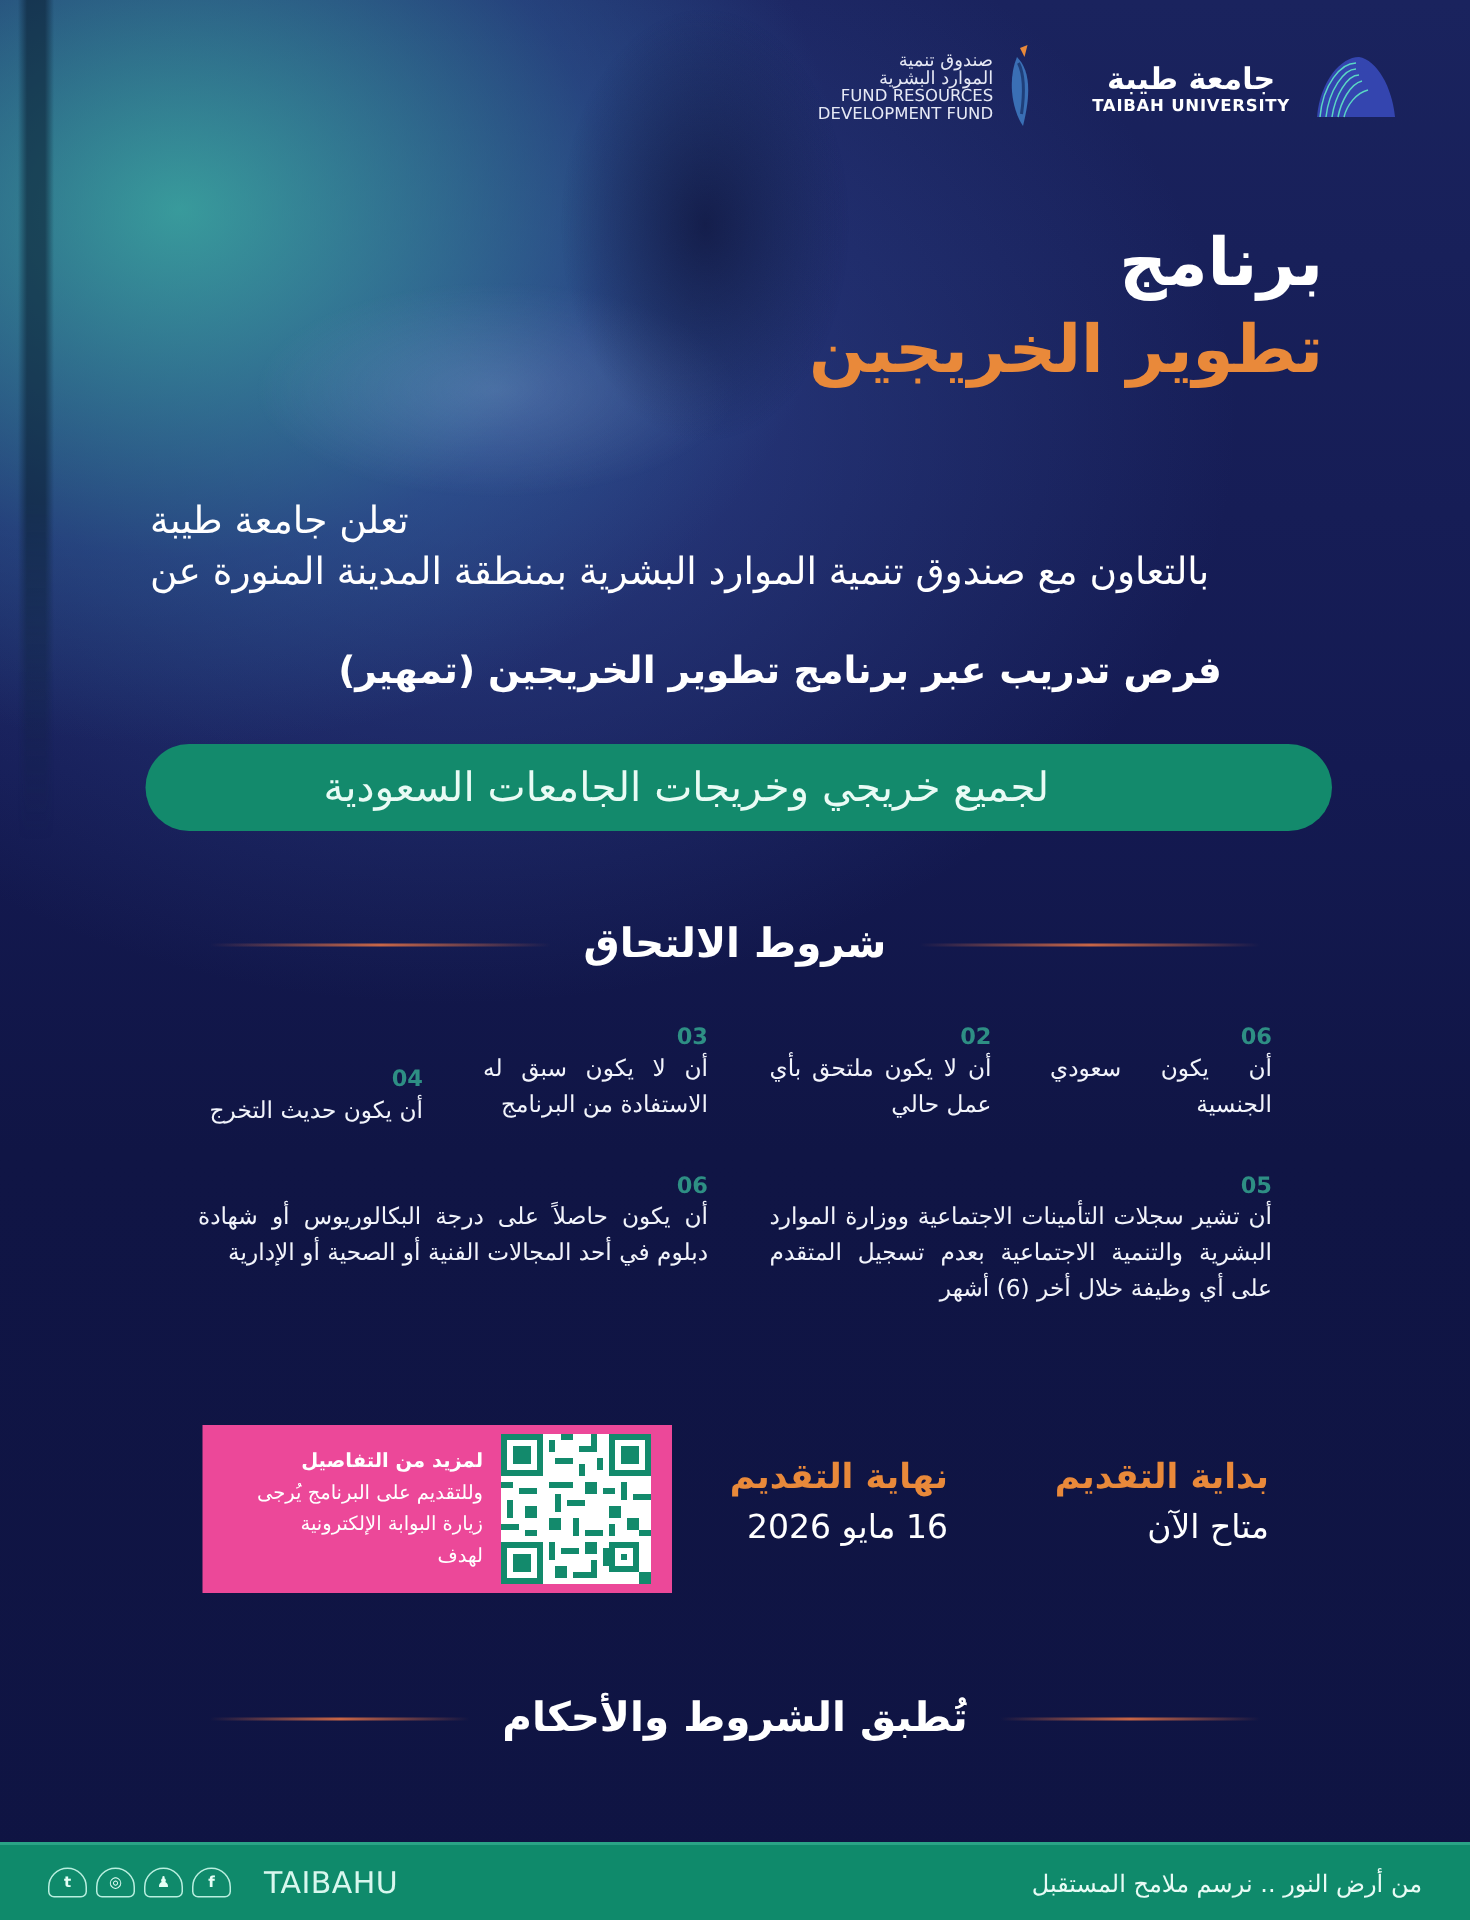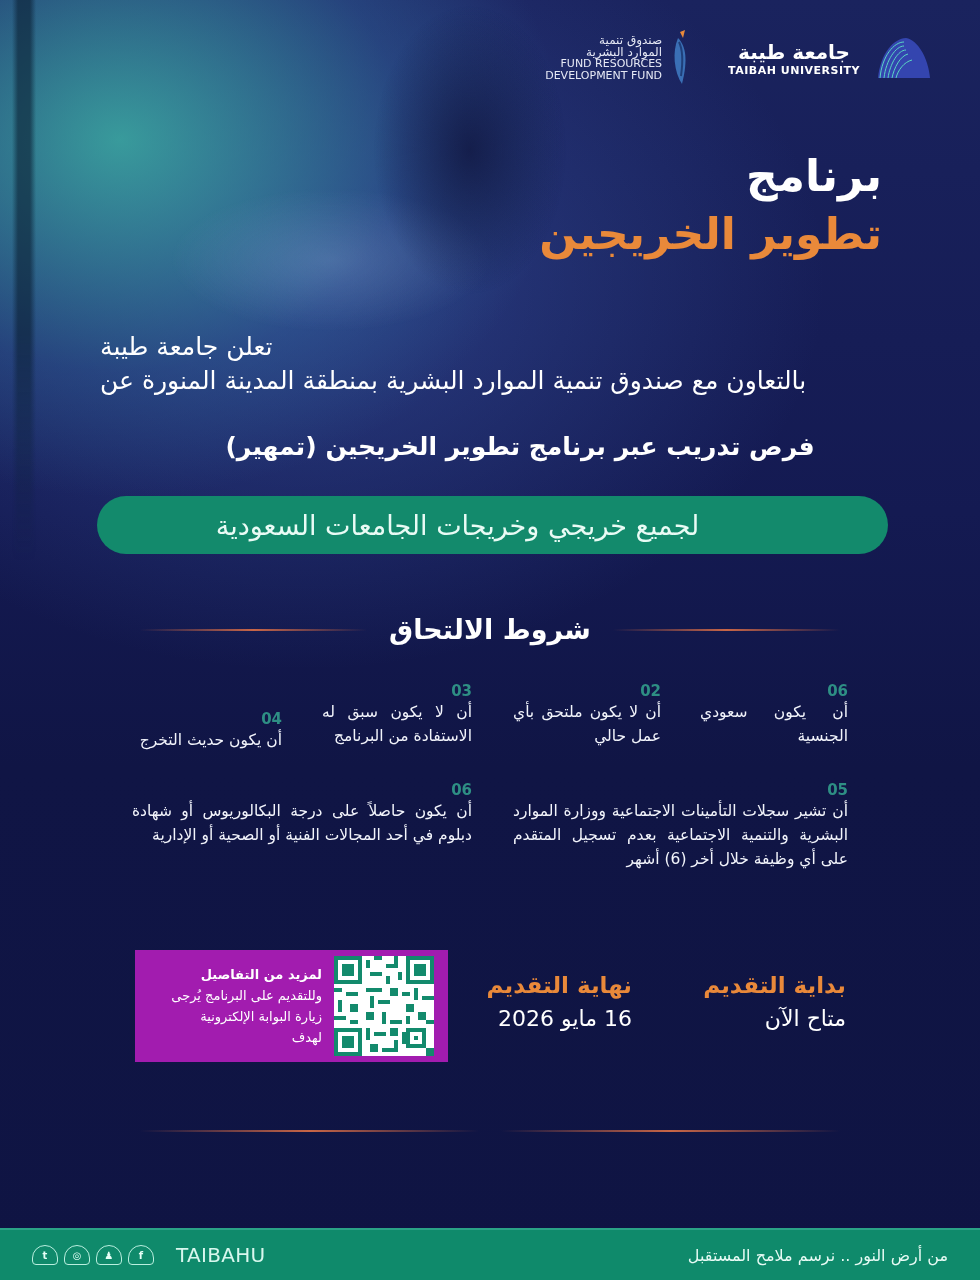--- a/index.html
+++ b/index.html
@@ -54,21 +54,21 @@
   .section-heading .label { font-size: 27px; font-weight: bold; white-space: nowrap; }
   .cond { position: absolute; direction: rtl; text-align: justify; }
   .cond .num { display: block; font-size: 15px; font-weight: bold; color: #2e8f84; line-height: 18px; }
   .cond .txt { display: block; font-size: 15.5px; line-height: 24px; color: #f2f4fb; }
   .date-block { position: absolute; direction: rtl; text-align: right; }
   .date-block .lbl { font-size: 23px; font-weight: bold; color: #e9893a; display: block; }
   .date-block .val { font-size: 22px; color: #fff; display: block; margin-top: 8px; }
 
   .qr-card {
     position: absolute; left: 135px; top: 950px; width: 313px; height: 112px;
-    background: #a21caf; display: flex; align-items: center; gap: 12px; padding: 0 14px 0 20px;
+    background: #ec4899; display: flex; align-items: center; gap: 12px; padding: 0 14px 0 20px;
     direction: ltr;
   }
   .qr { width: 100px; height: 100px; background: #fff; position: relative; flex: none; }
   .qr-txt { direction: rtl; text-align: right; font-size: 13px; line-height: 21px; color: #fff; flex: 1; }
   .qr-txt .b { font-weight: bold; }
 
   .footer {
     position: absolute; left: 0; right: 0; bottom: 0; height: 52px;
     background: #0f8a6b; border-top: 2px solid #2aa386;
     display: flex; align-items: center; justify-content: space-between; padding: 0 32px;
@@ -221,20 +221,21 @@
       <rect x="9" y="22" width="2" height="2"></rect>
         <rect x="12" y="23" width="3" height="1"></rect>
         <rect x="15" y="21" width="1" height="3"></rect>
         <rect x="23" y="23" width="2" height="2"></rect>
     </g>
   </svg>
 </div>
 
 <div class="section-heading" style="top:1130px;">
   <div class="line"></div>
+  <div class="label">تُطبق الشروط والأحكام</div>
   <div class="line"></div>
 </div>
 
 <div class="footer">
   <div class="left">
     <div class="soc">t</div>
     <div class="soc">◎</div>
     <div class="soc">♟</div>
     <div class="soc">f</div>
     <span class="handle">TAIBAHU</span>

